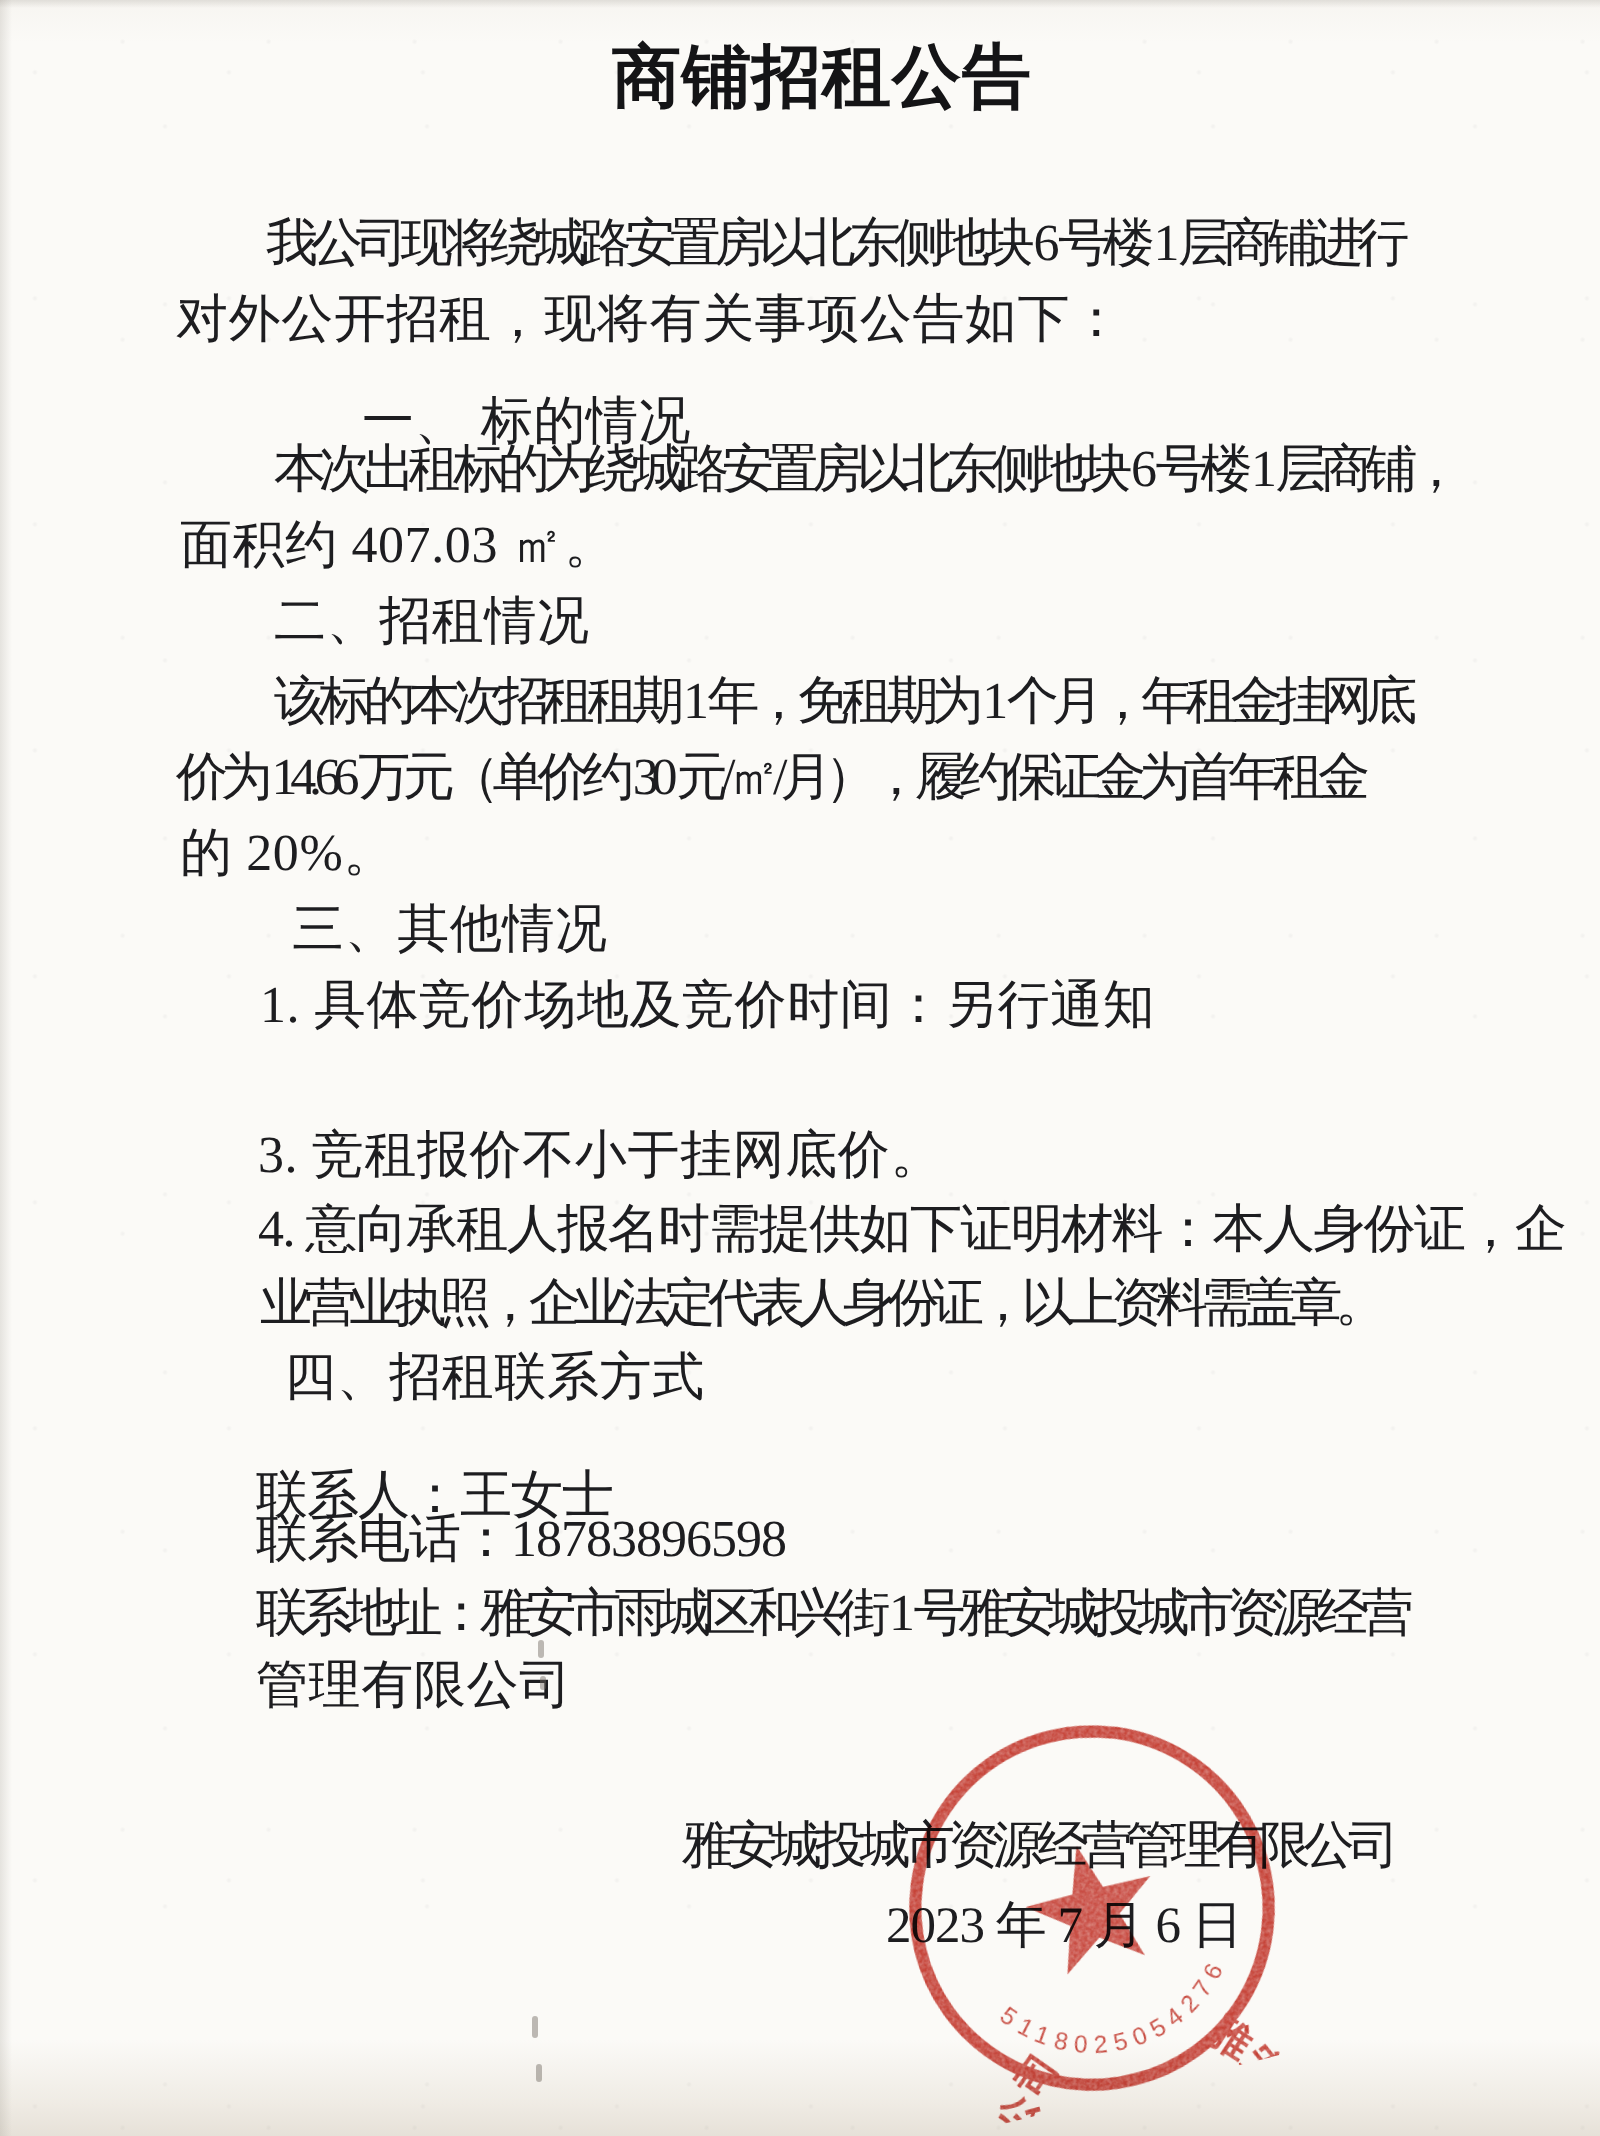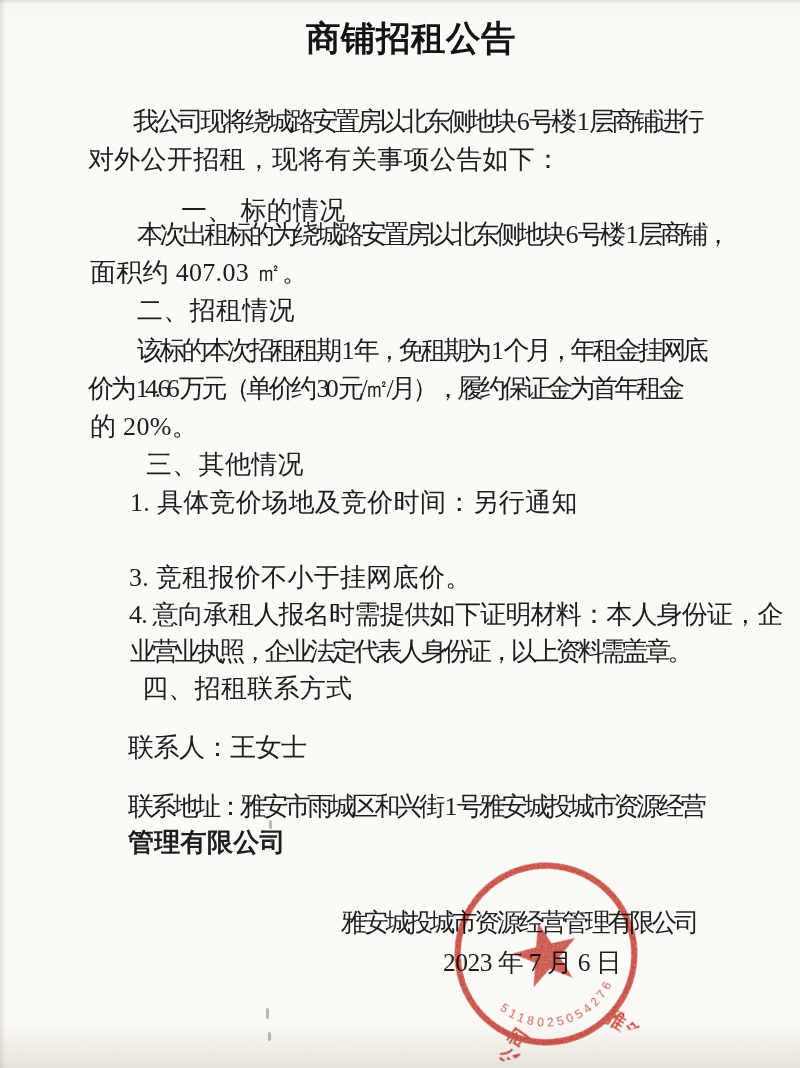--- a/index.html
+++ b/index.html
@@ -60,22 +60,23 @@
   <div class="ln t" style="left:137px; top:336px;">该标的本次招租租期 1 年，免租期为 1 个月，年租金挂网底</div>
   <div class="ln t" style="left:88px;  top:374px;">价为 14.66 万元（单价约 30 元/㎡/月），履约保证金为首年租金</div>
   <div class="ln n" style="left:90px;  top:412px;">的 20%。</div>
   <div class="ln n" style="left:146px; top:450px;">三、其他情况</div>
   <div class="ln n" style="left:130px; top:488px;">1. 具体竞价场地及竞价时间：另行通知</div>
   <div class="ln n" style="left:129px; top:563px;">3. 竞租报价不小于挂网底价。</div>
   <div class="ln n" style="left:129px; top:600px; letter-spacing:-0.8px;">4. 意向承租人报名时需提供如下证明材料：本人身份证，企</div>
   <div class="ln t" style="left:130px; top:637px;">业营业执照，企业法定代表人身份证，以上资料需盖章。</div>
   <div class="ln n" style="left:142px; top:674px;">四、招租联系方式</div>
   <div class="ln n" style="left:128px; top:718px; letter-spacing:-0.5px;margin-top:15px;">联系人：王女士</div>
+  <div class="ln n" style="left:128px; top:755px; letter-spacing:-0.5px;">联系电话：18783896598</div>
   <div class="ln t" style="left:128px; top:792px;">联系地址：雅安市雨城区和兴街 1 号雅安城投城市资源经营</div>
-  <div class="ln n" style="left:128px; top:828px;font-weight:bold;">管理有限公司</div>
+  <div class="ln n" style="left:128px; top:828px;">管理有限公司</div>
 
   <div class="sig" style="left:341px; top:905px; letter-spacing:-3.3px;">雅安城投城市资源经营管理有限公司</div>
   <div class="sig" style="left:443px; top:945px; letter-spacing:-0.5px;">2023 年 7 月 6 日</div>
 
   <div class="speck" style="left:269px; top:820px; width:3px; height:9px;"></div>
   <div class="speck" style="left:270px; top:838px; width:3px; height:7px;"></div>
   <div class="speck" style="left:266px; top:1008px; width:3px; height:11px;"></div>
   <div class="speck" style="left:268px; top:1032px; width:3px; height:9px;"></div>
 
   <svg class="seal" viewBox="0 0 200 200" color="#c5352a">

